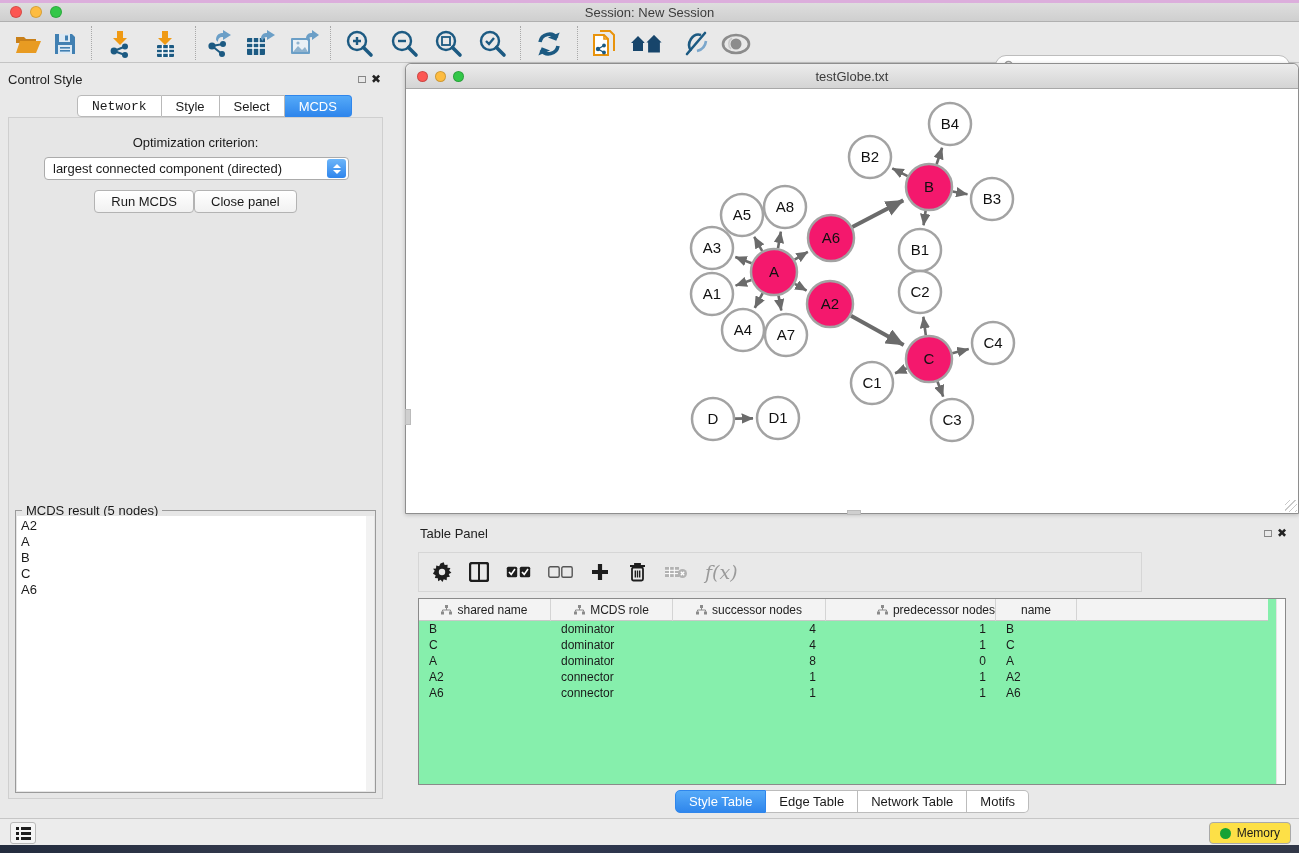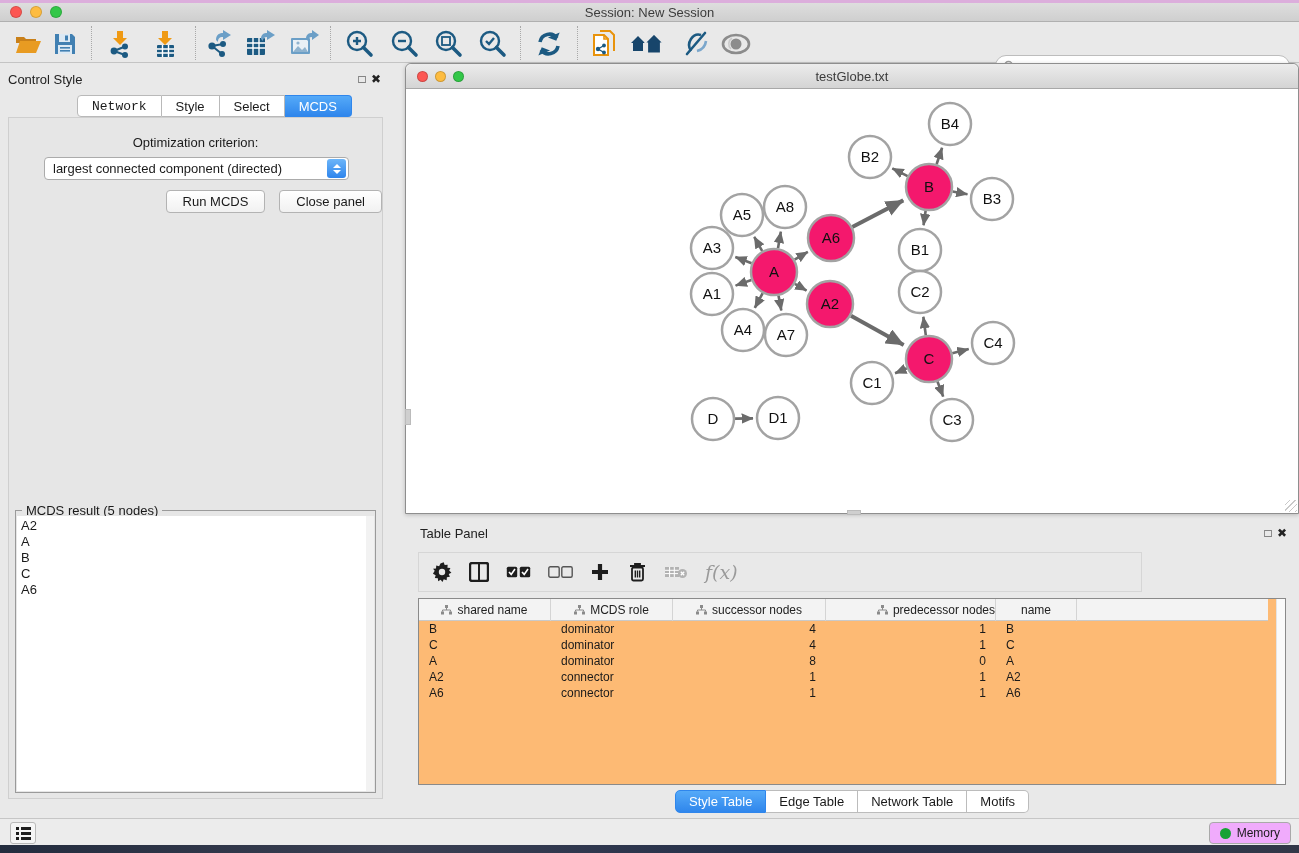--- a/index.html
+++ b/index.html
@@ -44,21 +44,21 @@
     background:#e6e6e6; border:1px solid #cfcfcf; }
   .opt-label { text-align:center; margin-top:17px; font-size:13px; }
   .criterion { position:absolute; left:35px; top:39px; width:305px; height:23px; background:#fff;
     border:1px solid #ababab; border-radius:4px; display:flex; align-items:center; }
   .criterion .val { flex:1; padding-left:8px; font-size:13px; white-space:nowrap; }
   .spinner { width:19px; height:19px; margin-right:2px; border-radius:3px;
     background:linear-gradient(#6cb5f9,#2e85ec); display:flex; flex-direction:column;
     align-items:center; justify-content:center; gap:2px; }
   .spin-up { width:0;height:0;border-left:4px solid transparent;border-right:4px solid transparent;border-bottom:4px solid #fff; }
   .spin-dn { width:0;height:0;border-left:4px solid transparent;border-right:4px solid transparent;border-top:4px solid #fff; }
-  .cp-buttons { position:absolute; left:0; top:72px; width:100%; display:flex; justify-content:flex-end; gap:14px; }
+  .cp-buttons { position:absolute; left:0; top:72px; width:100%; display:flex; justify-content:center; }
   .btn { height:23px; padding:0 16px; background:linear-gradient(#ffffff,#f1f1f1);
     border:1px solid #b3b3b3; border-radius:4px; font-size:13px; display:flex; align-items:center; }
   .mcds-box { position:absolute; left:6px; top:392px; width:361px; height:283px;
     border:1px solid #9a9a9a; }
   .mcds-legend { position:absolute; left:6px; top:-8px; background:#e6e6e6; padding:0 4px; font-size:13px; }
   .mcds-list { position:absolute; left:1px; top:5px; width:351px; height:275px; background:#fff;
     border-right:1px solid #ddd; padding:2px 4px; font-size:13px; line-height:16px; overflow:hidden; }
   .mcds-scroll { position:absolute; right:1px; top:5px; width:8px; height:275px; background:#f2f2f2; }
 
   
@@ -77,42 +77,42 @@
     background:repeating-linear-gradient(135deg, transparent 0 3px, #c9c9c9 3px 4px); }
 
   
   .table-panel { position:absolute; left:405px; top:520px; width:894px; height:298px; background:#e9e9e9; }
   .tp-head { position:absolute; left:0; top:2px; width:100%; height:22px; display:flex; align-items:center; padding:0 10px 0 15px; }
   .tp-title { flex:1; font-size:13px; color:#222; }
   .tp-toolbar { position:absolute; left:13px; top:32px; width:724px; height:40px;
     border:1px solid #d6d6d6; background:#e9e9e9; display:flex; align-items:center; gap:17px; padding-left:13px; }
   .tp-tool { display:flex; align-items:center; justify-content:center; min-width:20px; height:24px; }
   .fx-label { font-family:"DejaVu Serif", serif; font-style:italic; font-size:19px; color:#9a9a9a; }
-  .node-table { position:absolute; left:13px; top:78px; width:868px; height:187px; background:#fdba74;
+  .node-table { position:absolute; left:13px; top:78px; width:868px; height:187px; background:#86efac;
     border:1px solid #8a8a8a; overflow:hidden; }
   .nt-header { position:absolute; left:0; top:0; width:849px; height:22px; background:#f3f3f3;
     border-bottom:1px solid #c9c9c9; display:flex; }
   .nt-hcell { height:22px; display:flex; align-items:center; justify-content:center; gap:5px;
     border-right:1px solid #d4d4d4; font-size:12px; color:#222; }
   .nt-body { position:absolute; left:0; top:22px; width:849px; }
   .nt-row { display:flex; height:16px; align-items:center; }
   .nt-cell { font-size:12px; padding:0 10px; white-space:nowrap; overflow:hidden; }
   .nt-scroll { position:absolute; right:0; top:0; width:9px; height:100%; background:#fafafa; border-left:1px solid #e4e4e4; }
   .tp-tabs { position:absolute; left:0; top:270px; width:100%; display:flex; justify-content:center; }
   .tp-tab { height:23px; padding:0 13px; display:flex; align-items:center; background:#fff;
     border:1px solid #bcbcbc; border-left:none; font-size:13px; }
   .tp-tab:first-child { border-left:1px solid #bcbcbc; border-radius:5px 0 0 5px; }
   .tp-tab:last-child { border-radius:0 5px 5px 0; }
   .tp-tab.active { background:linear-gradient(#55aaf8,#2f86ec); border-color:#2f86ec; color:#fff; }
 
   
   .statusbar { position:absolute; left:0; top:818px; width:100%; height:27px; background:#ececec; border-top:1px solid #c6c6c6; }
   .list-btn { position:absolute; left:10px; top:3px; width:26px; height:22px; background:#f5f5f5;
     border:1px solid #b9b9b9; border-radius:3px; display:flex; align-items:center; justify-content:center; }
-  .memory-btn { position:absolute; right:8px; top:3px; height:22px; padding:0 10px; background:#f0abfc;
+  .memory-btn { position:absolute; right:8px; top:3px; height:22px; padding:0 10px; background:#fde047;
     border:1px solid #a9a9a9; border-radius:4px; display:flex; align-items:center; gap:6px; font-size:12px; }
   .mem-dot { width:11px; height:11px; border-radius:50%; background:#17a235; }
   .desktop-bottom { position:absolute; left:0; top:845px; width:100%; height:8px;
     background:linear-gradient(90deg,#232c3e,#3a3f52 30%,#25304a 60%,#323848); }
 
   svg text { font-family:"Liberation Sans", sans-serif; }
 </style>
 </head>
 <body>
 

